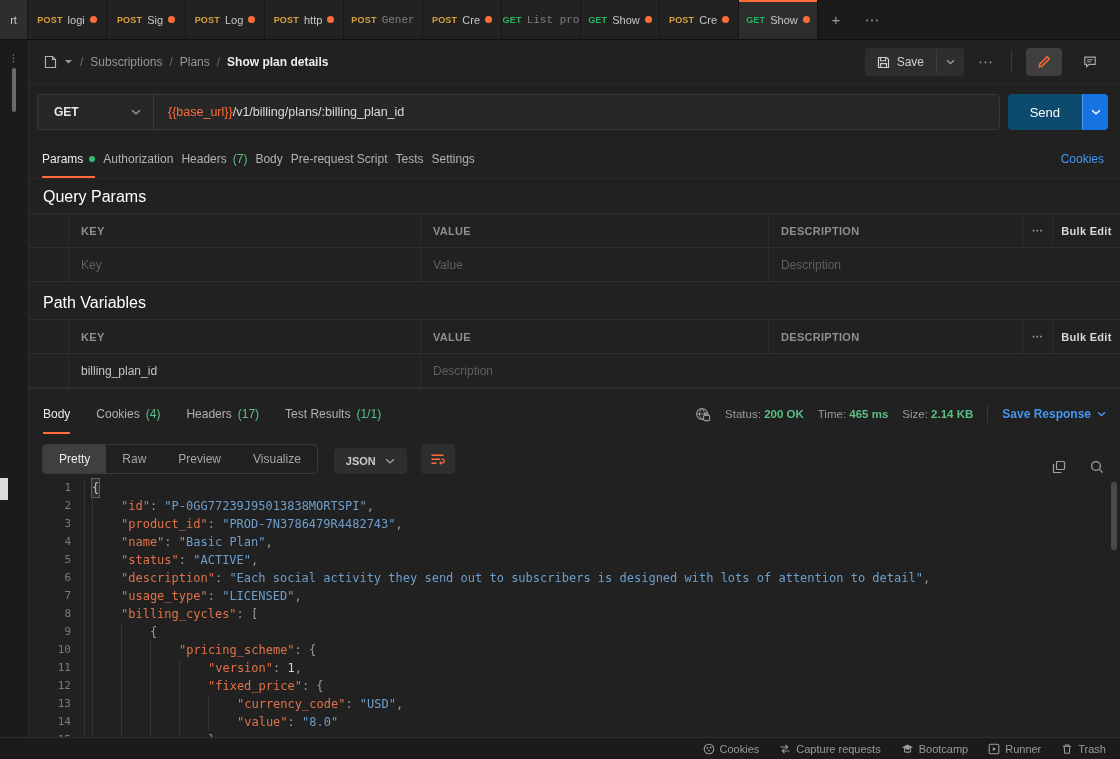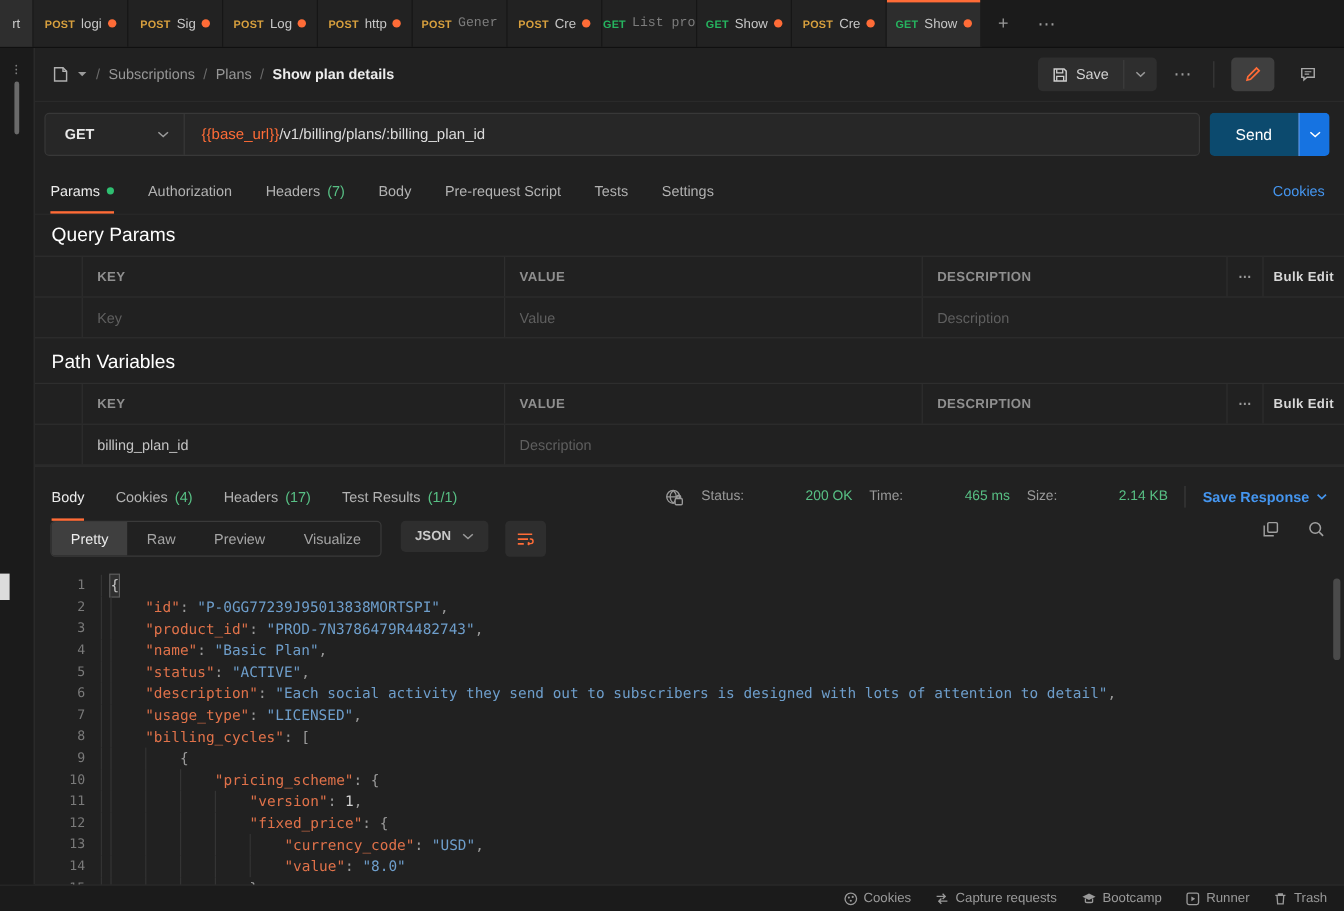--- a/index.html
+++ b/index.html
@@ -48,21 +48,21 @@
   .url-bar { flex:1; height:36px; background:#272727; border:1px solid #383838; border-radius:4px; display:flex; align-items:center; }
   .method-select { width:116px; height:100%; display:flex; align-items:center; justify-content:space-between; padding:0 12px 0 16px; border-right:1px solid #383838; cursor:pointer; }
   .method-label { font-size:12px; font-weight:bold; color:#e8e8e8; }
   .url-text { padding-left:14px; font-size:12.5px; white-space:nowrap; overflow:hidden; }
   .url-var { color:#ff6c37; } .url-path { color:#dcdcdc; }
   .send-btn { height:36px; display:flex; align-items:stretch; border-radius:4px; overflow:hidden; cursor:pointer; flex:none; }
   .send-main { background:#0c4a6e; color:#fff; font-size:13px; font-weight:normal; display:flex; align-items:center; padding:0 22px; }
   .send-caret { background:#1673e1; border-left:1px solid rgba(255,255,255,.28); width:26px; display:flex; align-items:center; justify-content:center; }
 
   
-  .req-tabs { height:40px; display:flex; align-items:stretch; gap:28px; padding:0 16px 0 13px; border-bottom:1px solid #2a2a2a; }
+  .req-tabs { height:40px; display:flex; align-items:stretch; gap:8px; padding:0 16px 0 13px; border-bottom:1px solid #2a2a2a; }
   .rtab { display:flex; align-items:center; gap:6px; font-size:12px; color:#b2b2b2; position:relative; cursor:pointer; white-space:nowrap; }
   .rtab.active { color:#ececec; }
   .rtab.active::after { content:""; position:absolute; bottom:0; left:0; right:0; height:2px; background:#ff6c37; }
   .rtab .count { color:#58c085; }
   .gdot { width:6px; height:6px; border-radius:50%; background:#2fbf71; }
   .cookies-link { margin-left:auto; align-self:center; color:#4596f0; font-size:12px; cursor:pointer; }
 
   
   .sect-title { padding:9px 14px 7px; font-size:16px; color:#ffffff; }
   .ptable { border-top:1px solid #2e2e2e; border-bottom:1px solid #2e2e2e; }
@@ -76,25 +76,25 @@
   .dcell.first { border-left:none; }
   .cell-input { width:100%; background:transparent; border:none; outline:none; color:#e3e3e3; font-size:12px; font-family:"Liberation Sans",sans-serif; }
   .cell-input::placeholder { color:#5f5f5f; }
   .cell-key { color:#c4c4c4; }
 
   
   .splitter { height:6px; border-top:1px solid #2e2e2e; }
   .resp-tabs { height:40px; display:flex; align-items:stretch; gap:26px; padding:0 14px; }
   .resp-meta { margin-left:auto; display:flex; align-items:center; gap:14px; }
   .meta-pair { font-size:11.5px; color:#9a9a9a; white-space:nowrap; }
-  .meta-pair b { color:#58c085; font-weight:normal;margin-left:48px; }
+  .meta-pair b { color:#58c085; font-weight:bold; }
   .meta-div { width:1px; height:18px; background:#3a3a3a; }
   .save-resp { color:#4596f0; font-size:12px; font-weight:bold; display:flex; align-items:center; gap:6px; cursor:pointer; }
 
-  .view-row { height:40px; display:flex; align-items:flex-start; padding:0 16px 0 13px; }
+  .view-row { height:40px; display:flex; align-items:flex-end; padding:0 16px 0 13px; }
   .segmented { display:flex; border:1px solid #3a3a3a; border-radius:4px; overflow:hidden; }
   .vseg { padding:7px 16px; font-size:12px; color:#a5a5a5; cursor:pointer; }
   .vseg.active { background:#3f3f3f; color:#ececec; }
   .json-dd { margin-left:16px; background:#2e2e2e; border-radius:4px; padding:7px 12px; display:flex; align-items:center; gap:9px; font-size:11px; font-weight:bold; color:#c9c9c9; cursor:pointer; }
   .wrap-btn { margin-left:14px; background:#2e2e2e; border-radius:4px; width:34px; height:30px; display:flex; align-items:center; justify-content:center; cursor:pointer; }
   .view-right { margin-left:auto; display:flex; align-items:center; gap:24px; }
 
   
   .code-area { flex:1; position:relative; padding-top:5px; overflow:hidden; font-family:"DejaVu Sans Mono",monospace; }
   .code-line { display:flex; align-items:stretch; height:18px; line-height:18px; font-size:12px; white-space:pre; }

